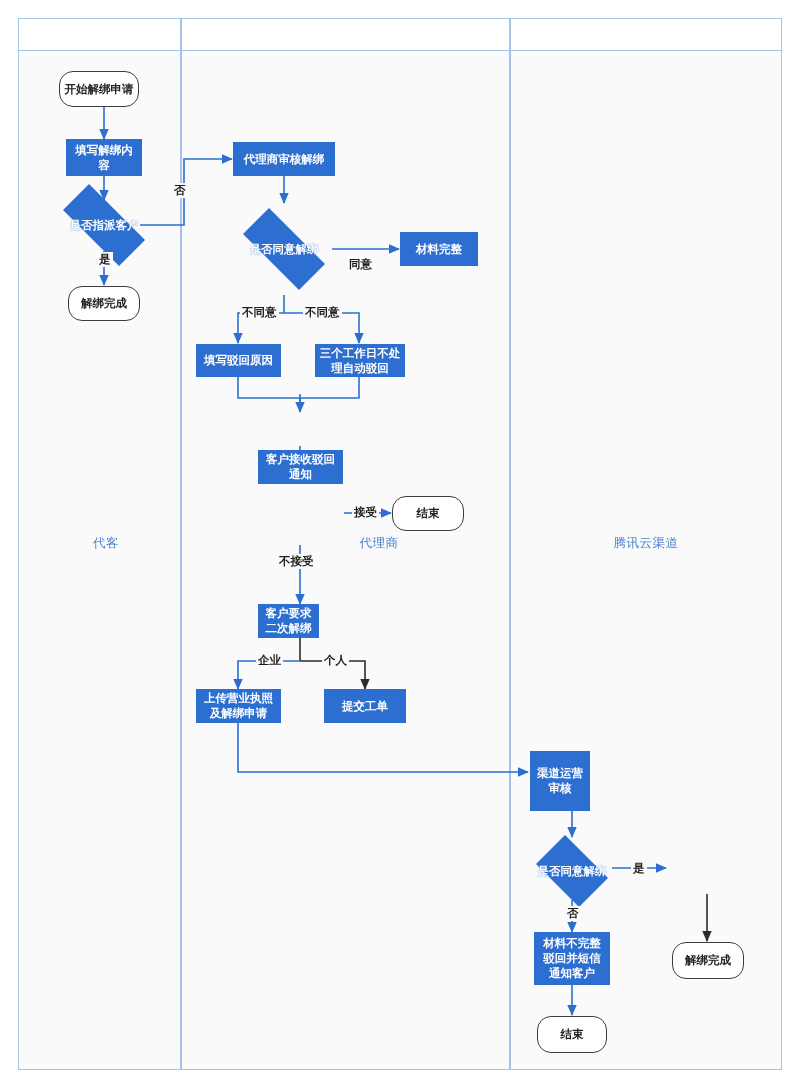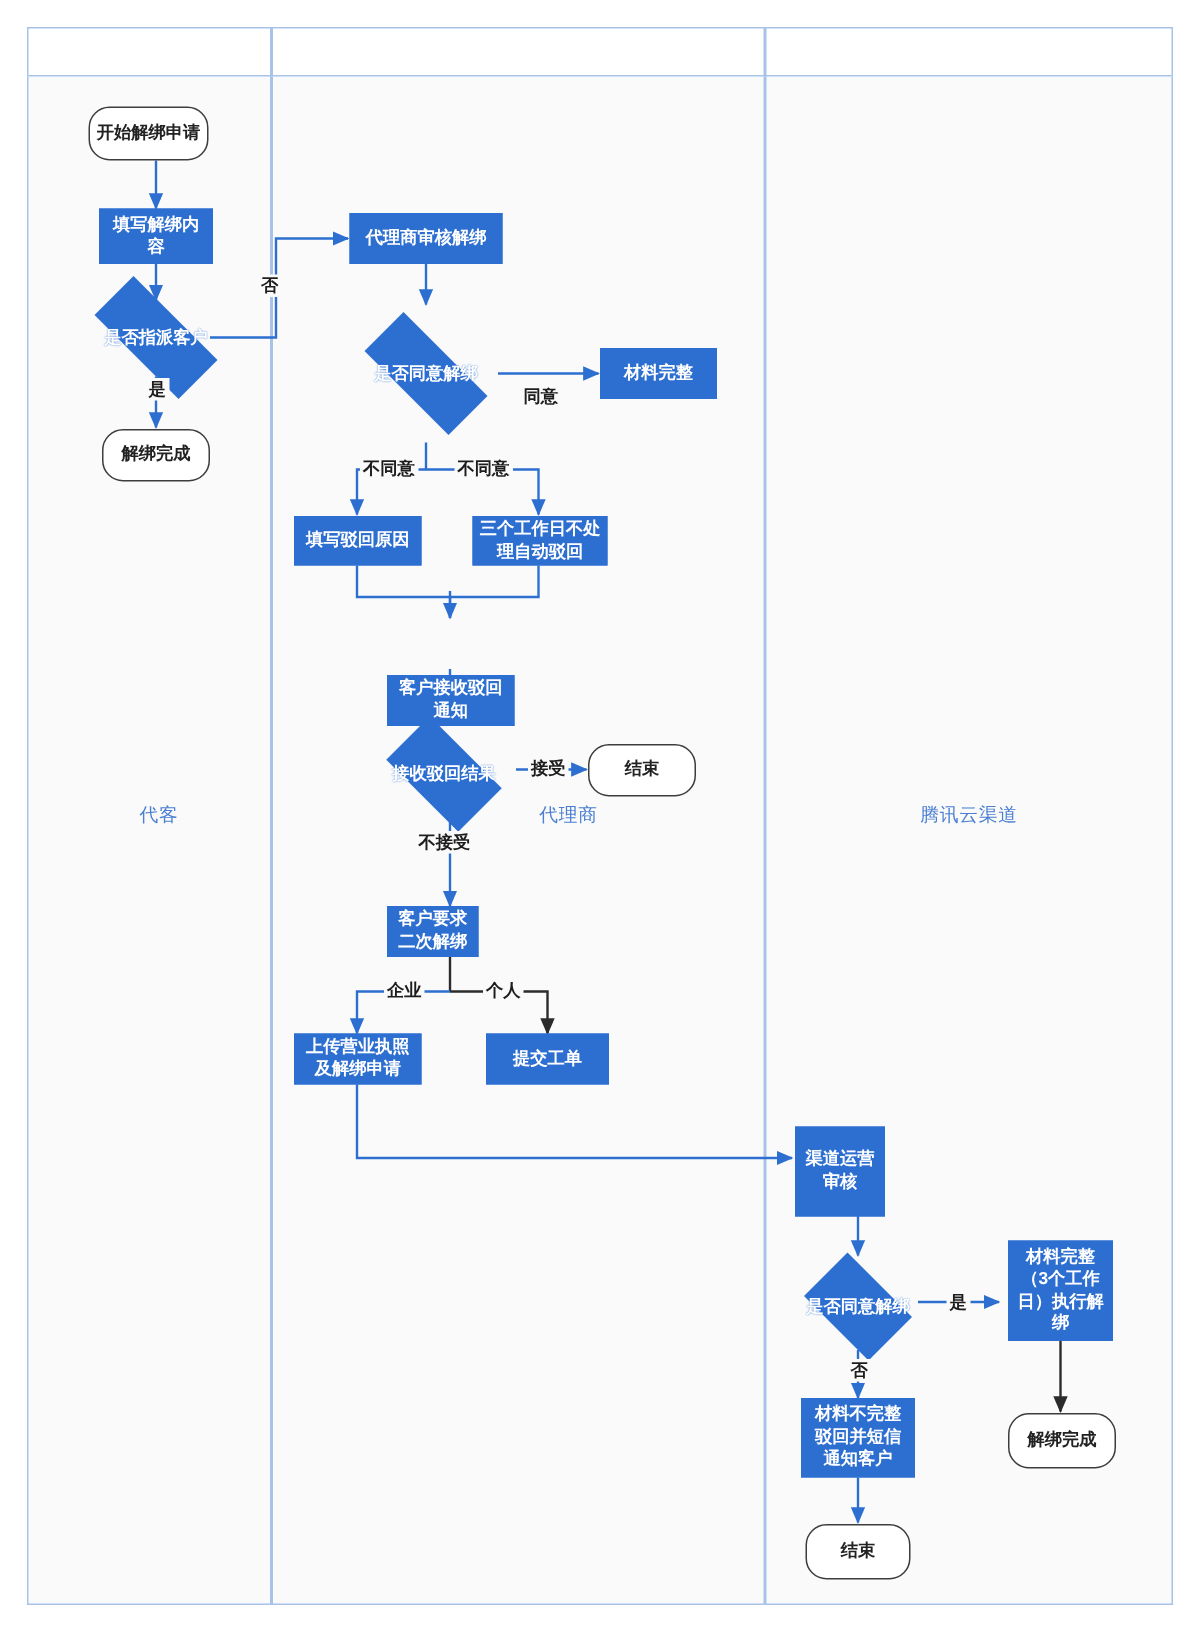--- a/index.html
+++ b/index.html
@@ -228,41 +228,36 @@
   </div>
 
   <div class="node proc" style="left:400px; top:232px; width:78px;  height:34px;">材料完整</div>
 
   <div class="node proc" style="left:196px; top:344px; width:85px;  height:33px;">填写驳回原因</div>
 
   <div class="node proc" style="left:315px; top:344px; width:90px;  height:33px;">三个工作日不处理自动驳回</div>
 
   <div class="node proc" style="left:258px; top:412px; width:85px;  height:34px;margin-top:38px;">客户接收驳回通知</div>
 
-  <div class="diamond-wrap" style="left:248px; top:487px; width:96px; height:58px;">
-    <div class="dia"></div>
-    <div class="dlabel">接收驳回结果</div>
-  </div>
 
   <div class="node term" style="left:392px; top:496px; width:72px;  height:35px;">结束</div>
 
   <div class="node proc" style="left:258px; top:604px; width:61px;  height:34px;">客户要求二次解绑</div>
 
   <div class="node proc" style="left:196px; top:689px; width:85px;  height:34px;">上传营业执照及解绑申请</div>
 
   <div class="node proc" style="left:324px; top:689px; width:82px;  height:34px;">提交工单</div>
 
   <div class="node proc" style="left:530px; top:751px; width:60px;  height:60px;">渠道运营审核</div>
 
   <div class="diamond-wrap" style="left:529px; top:842px; width:86px; height:58px;">
     <div class="dia"></div>
     <div class="dlabel">是否同意解绑</div>
   </div>
 
-  <div class="node proc" style="left:672px; top:827px; width:70px;  height:67px;">材料完整（3个工作日）执行解绑</div>
 
   <div class="node proc" style="left:534px; top:932px; width:76px;  height:53px;">材料不完整驳回并短信通知客户</div>
 
   <div class="node term" style="left:672px; top:942px; width:72px;  height:37px;">解绑完成</div>
 
   <div class="node term" style="left:537px; top:1016px; width:70px; height:37px;">结束</div>
 
   <div class="elabel" style="left:172px; top:183px;">否</div>
 
   <div class="elabel" style="left:97px;  top:252px;">是</div>

